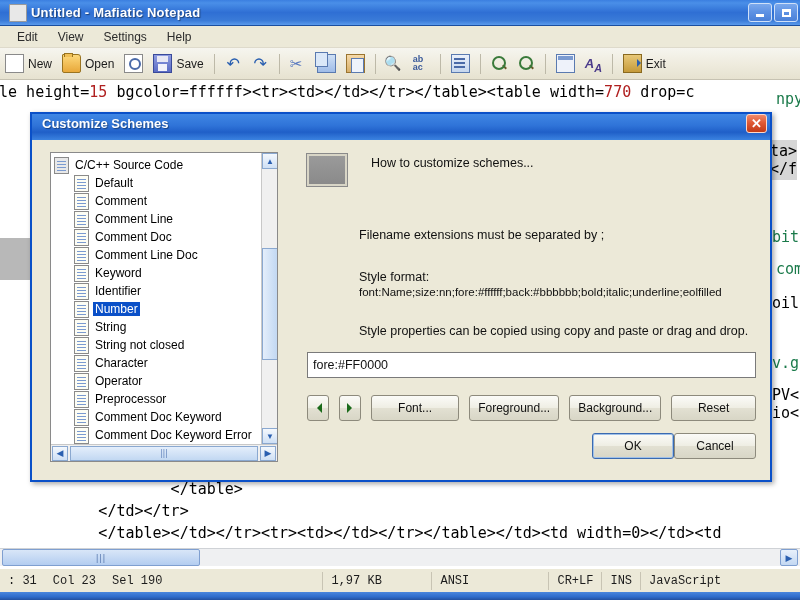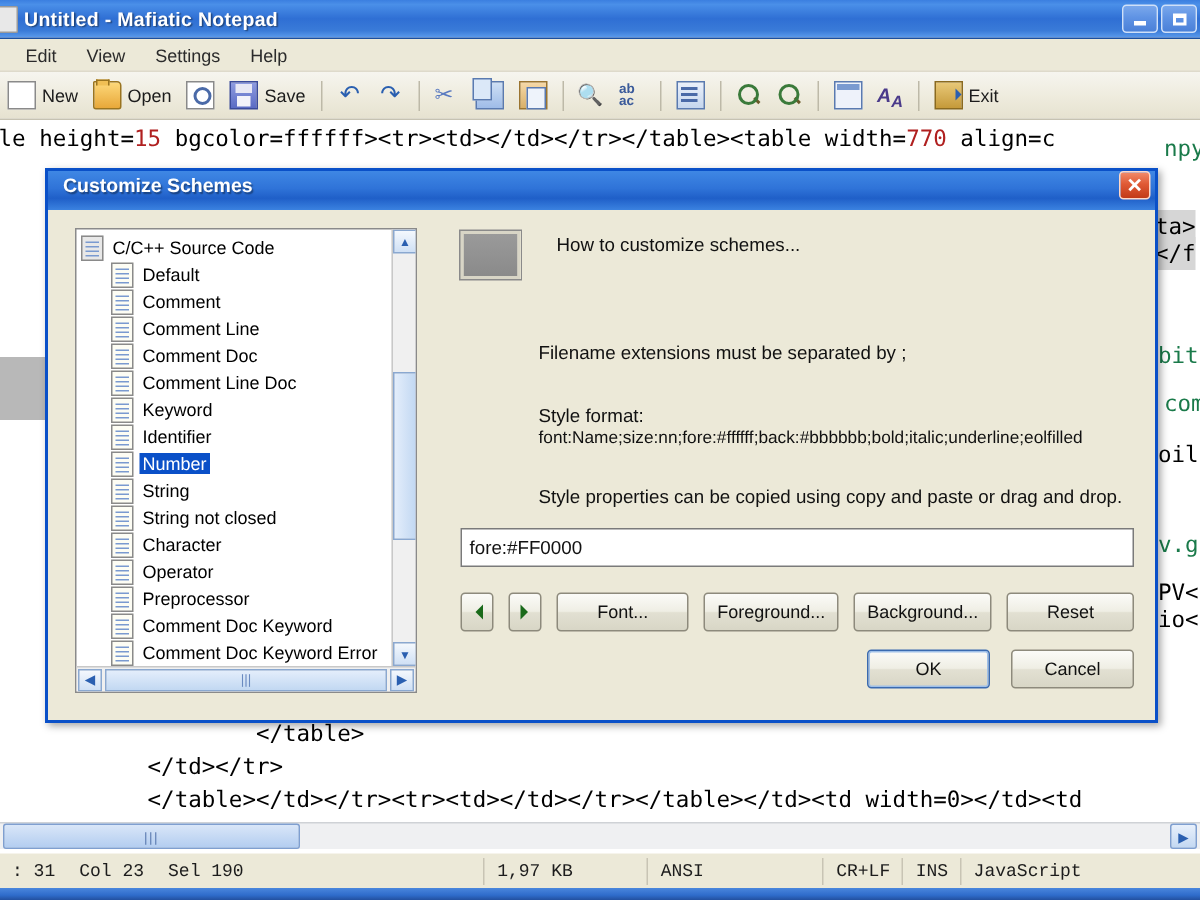--- a/index.html
+++ b/index.html
@@ -16,20 +16,21 @@
     background: #ffffff;
   }
 
   
   .titlebar {
     position: absolute; left: 0; top: 0; width: 800px; height: 26px;
     background: linear-gradient(180deg,#3b7fe0 0%,#4a8fe8 12%,#2f6fd4 50%,#3a7bd8 82%,#5a9aec 100%);
     border-bottom: 1px solid #1a4fa0;
     display: flex; align-items: center;
     box-sizing: border-box;
+    padding-left: 15px;
   }
   .titlebar .tb-icon {
     width: 16px; height: 16px; margin-left: -6px; margin-right: 4px;
     background: #e8e8e8; border: 1px solid #9a9a9a; border-radius: 1px;
     flex: 0 0 auto;
   }
   .titlebar .tb-title {
     color: #ffffff; font-size: 13px; font-weight: bold;
     text-shadow: 1px 1px 1px rgba(0,0,0,0.45);
     white-space: nowrap; letter-spacing: 0.2px;
@@ -286,21 +287,21 @@
   .xp-btn.arrow { width: 26px; padding: 0; }
   .xp-btn.arrow .tri-l { width:0;height:0;border:5px solid transparent;border-right-color:#1a6a1a; margin-right:3px;}
   .xp-btn.arrow .tri-r { width:0;height:0;border:5px solid transparent;border-left-color:#1a6a1a; margin-left:3px;}
   .btn-font { width: 102px; }
   .btn-fg { width: 94px; }
   .btn-bg { width: 96px; }
   .btn-reset { width: 98px; }
 
   .ok-row {
     position: absolute; right: 14px; bottom: 10px;
-    display: flex; gap: 14px;
+    display: flex; 
   }
   .xp-btn.primary {
     width: 82px; border: 1px solid #3a6ab0;
     box-shadow: 0 0 0 1px #9fc0e8 inset;
   }
   .xp-btn.wide { width: 82px; }
 </style>
 </head>
 <body>
 
@@ -385,21 +386,21 @@
       <span class="ic ic-font">A<sub>A</sub></span>
     </div>
     <div class="tb-sep"></div>
     <div class="tb-item">
       <span class="ic ic-exit"></span>
       <span>Exit</span>
     </div>
   </div>
 
   <div class="editor">
-    <div class="codeline" style="position:absolute;left:-10px;top:1px;"><span>ble height=</span><span class="tok-num">15</span><span> bgcolor=ffffff&gt;&lt;tr&gt;&lt;td&gt;&lt;/td&gt;&lt;/tr&gt;&lt;/table&gt;&lt;table width=</span><span class="tok-num">770</span><span> align=c</span></div>
+    <div class="codeline" style="position:absolute;left:-10px;top:1px;"><span>ble height=</span><span class="tok-num">15</span><span> bgcolor=ffffff&gt;&lt;tr&gt;&lt;td&gt;&lt;/td&gt;&lt;/tr&gt;&lt;/table&gt;&lt;table width=</span><span class="tok-num">770</span><span> drop=c</span></div>
 
     <div class="gray-block"></div>
 
     
     <div class="codeline tok-green" style="position:absolute;left:776px;top:8px;">npy</div>
     <div class="codeline tok-sel" style="position:absolute;left:770px;top:60px;">ta&gt;</div>
     <div class="codeline tok-sel" style="position:absolute;left:770px;top:78px;">&lt;/f</div>
     <div class="codeline tok-green" style="position:absolute;left:772px;top:146px;">bit</div>
     <div class="codeline tok-green" style="position:absolute;left:776px;top:178px;">com</div>
     <div class="codeline" style="position:absolute;left:772px;top:212px;">oil</div>

